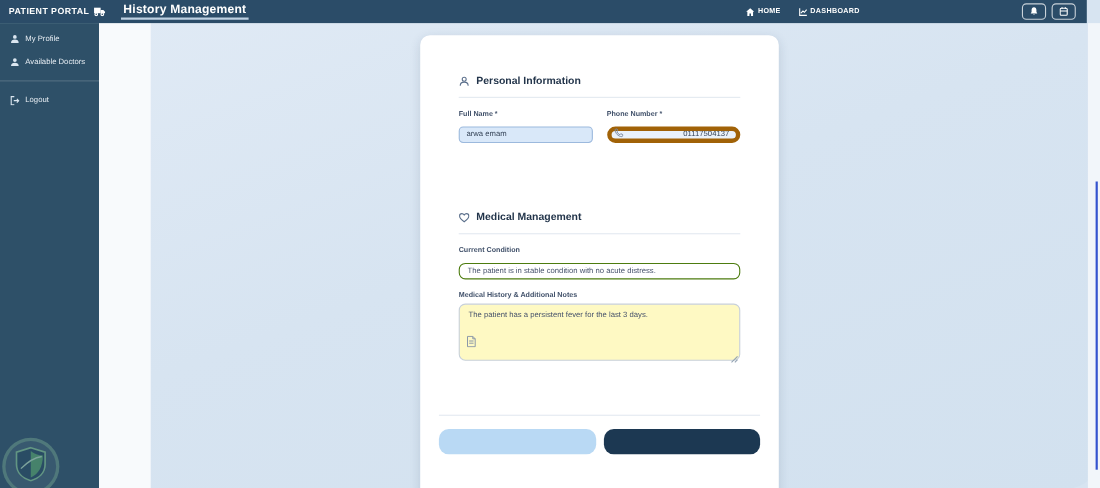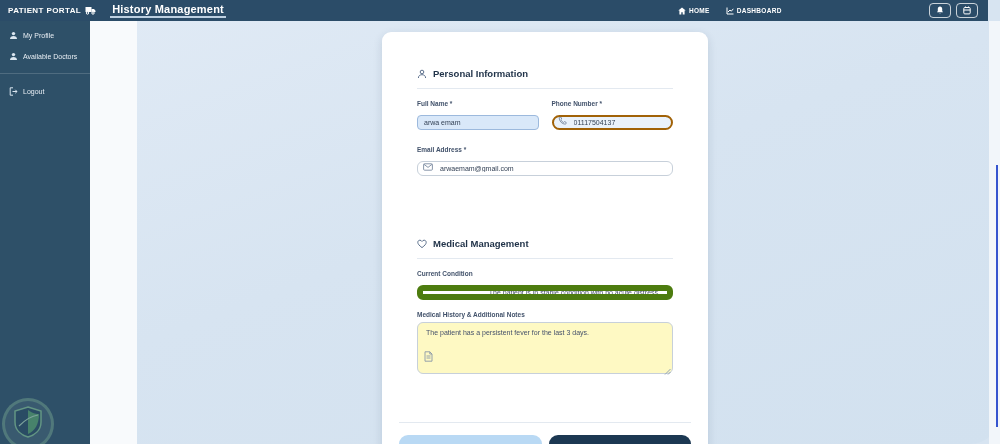--- a/index.html
+++ b/index.html
@@ -47,27 +47,27 @@
   .section-head { display:flex; align-items:center; gap:6px; font-size:9.5px; font-weight:bold; color:#22344a; }
   .divider { border:0; border-top:1px solid #e3e9f0; margin-top:9px; }
 
   .form-row { display:flex; gap:13px; margin-top:11px; }
   .field { flex:1; min-width:0; }
   .field-label { display:block; font-size:6.5px; font-weight:bold; color:#42526b; margin-bottom:4px; white-space:nowrap; }
   .ctl { width:100%; height:15px; font-family:"Liberation Sans",sans-serif; font-size:7px; color:#334155; outline:none; }
   .input-fullname { background:#d9e8f9; border:1px solid #9cb9dd; border-radius:4px; padding:0 6px; }
   .input-wrap { position:relative; }
   .input-wrap .lead-icon { position:absolute; left:6px; top:50%; transform:translateY(-50%); color:#7b8aa0; display:flex; }
-  .input-phone { background:#eaf2fb; border:2px solid #a16207; border-radius:8px; padding:0 6px 0 20px; }
+  .input-phone { background:#eaf2fb; border:4px solid #a16207; border-radius:8px; padding:0 6px 0 20px;text-align:right; }
   .input-email { background:#fff; border:1px solid #c7d0da; border-radius:6px; padding:0 6px 0 22px; }
   .email-field { margin-top:16px; }
 
   .medical-section { margin-top:62px; }
   .cond-field { margin-top:11px; }
-  .input-cond { background:#fff; border:6px solid #4d7c0f; border-radius:6px; padding:0 7px; color:#44506a;text-align:right; }
+  .input-cond { background:#fff; border:1px solid #4d7c0f; border-radius:6px; padding:0 7px; color:#44506a; }
   .hist-field { margin-top:11px; }
   .ta-wrap { position:relative; }
   .ta { width:100%; height:52px; background:#fef9c3; border:1px solid #c7d0da; border-radius:6px;
         padding:5px 8px; font-family:"Liberation Sans",sans-serif; font-size:7px; color:#44506a;
         resize:none; outline:none; line-height:1.5; }
   .ta-doc-icon { position:absolute; left:7px; top:29px; color:#8a97a8; }
   .ta-grip { position:absolute; right:2px; bottom:3px; cursor:nwse-resize; color:#93a3b3; }
 
   .footer-divider { border:0; border-top:1px solid #e3e9f0; margin:44px 17px 0; }
   .card-footer { display:flex; gap:7px; padding:12px 17px 0; }
@@ -209,32 +209,20 @@
             <span class="lead-icon">
               <svg width="9" height="9" viewBox="0 0 9 9" fill="none" stroke="#7b8aa0" stroke-width="0.9">
                 <path d="M1.2 1.5 C1.2 1 1.6 0.7 2.1 0.7 L3 0.7 L3.7 2.5 L2.8 3.3 C3.3 4.5 4.3 5.5 5.5 6 L6.3 5.1 L8.1 5.8 V6.8 C8.1 7.3 7.7 7.7 7.2 7.7 C4 7.5 1.4 4.9 1.2 1.5 Z"></path>
               </svg>
             </span>
             <input class="ctl input-phone" type="text" value="01117504137" style="">
           </div>
         </div>
       </div>
 
-      <div class="field email-field">
-        <label class="field-label">Email Address *</label>
-        <div class="input-wrap">
-          <span class="lead-icon">
-            <svg width="10" height="8" viewBox="0 0 10 8" fill="none" stroke="#7b8aa0" stroke-width="0.9">
-              <rect x="0.6" y="0.8" width="8.8" height="6.4" rx="1"></rect>
-              <path d="M0.8 1.2 L5 4.4 L9.2 1.2"></path>
-            </svg>
-          </span>
-          <input class="ctl input-email" type="text" value="arwaemam@gmail.com" style="">
-        </div>
-      </div>
 
       <div class="medical-section">
         <div class="section-head">
           <span>
             <svg width="10" height="10" viewBox="0 0 10 10" fill="none" stroke="#5c708c" stroke-width="1">
               <path d="M5 8.6 C2.2 6.6 0.8 4.9 0.8 3.3 C0.8 2.1 1.7 1.2 2.9 1.2 C3.8 1.2 4.5 1.7 5 2.5 C5.5 1.7 6.2 1.2 7.1 1.2 C8.3 1.2 9.2 2.1 9.2 3.3 C9.2 4.9 7.8 6.6 5 8.6 Z"></path>
             </svg>
           </span>
           <span>Medical Management</span>
         </div>

